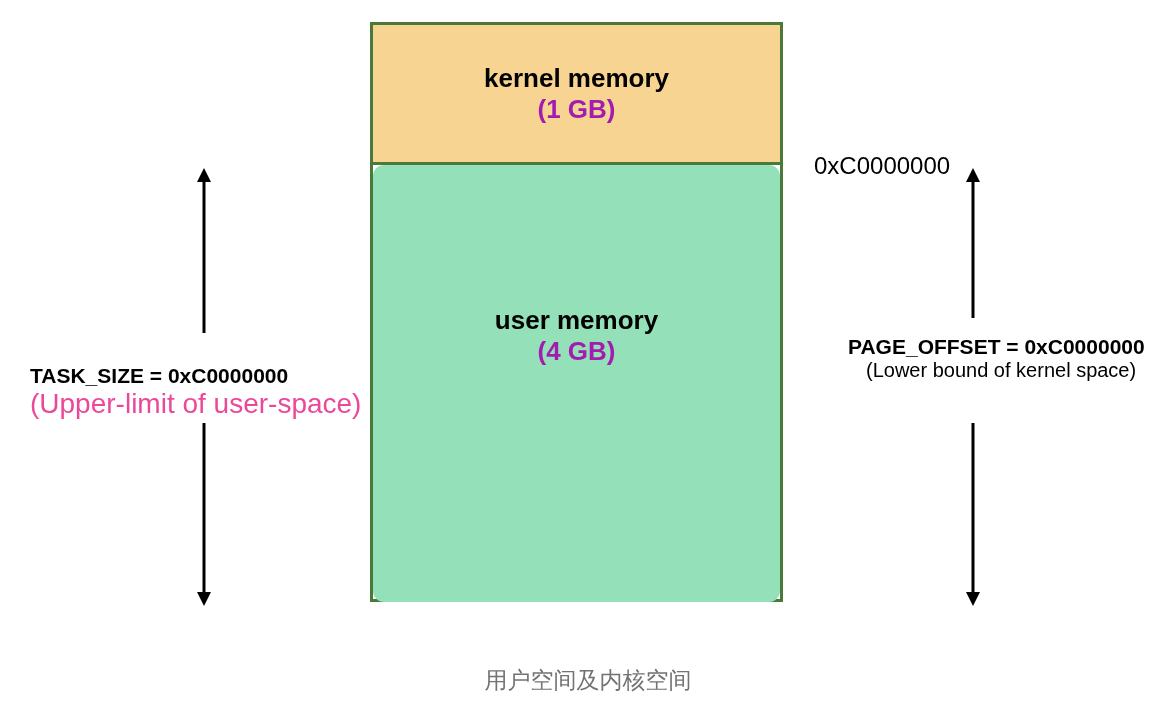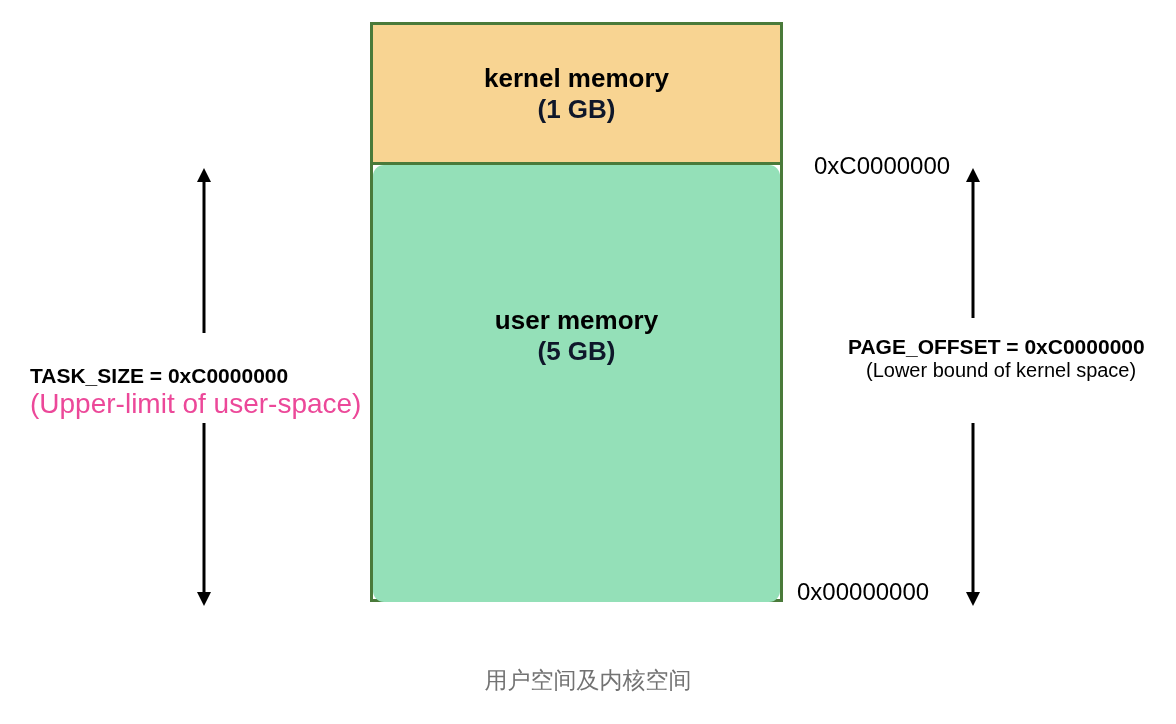--- a/index.html
+++ b/index.html
@@ -43,21 +43,21 @@
       border-radius: 11px;
     }
     .region-title {
       font-size: 26px;
       font-weight: bold;
       color: #000;
     }
     .region-subtitle {
       font-size: 26px;
       font-weight: bold;
-      color: #0f172a;
+      color: #a21caf;
     }
     .left-annotation {
       position: absolute;
       left: 30px;
       top: 364px;
       width: 330px;
       text-align: left;
     }
     .left-annotation-title {
       font-size: 21px;
@@ -128,26 +128,25 @@
 
 <div class="diagram-container">
 
   <div class="memory-box">
     <div class="kernel-region">
       <div class="region-title">kernel memory</div>
       <div class="region-subtitle">(1 GB)</div>
     </div>
     <div class="user-region">
       <div class="region-title">user memory</div>
-      <div class="region-subtitle">(5 GB)</div>
+      <div class="region-subtitle">(4 GB)</div>
     </div>
   </div>
 
   <div class="addr-label addr-top">0xC0000000</div>
-  <div class="addr-label addr-bottom">0x00000000</div>
 
   <div class="left-annotation">
     <div class="left-annotation-title">TASK_SIZE = 0xC0000000</div>
     <div class="left-annotation-subtitle">(Upper-limit of user-space)</div>
   </div>
 
   <div class="right-annotation">
     <div class="right-annotation-title">PAGE_OFFSET = 0xC0000000</div>
     <div class="right-annotation-subtitle">(Lower bound of kernel space)</div>
   </div>

